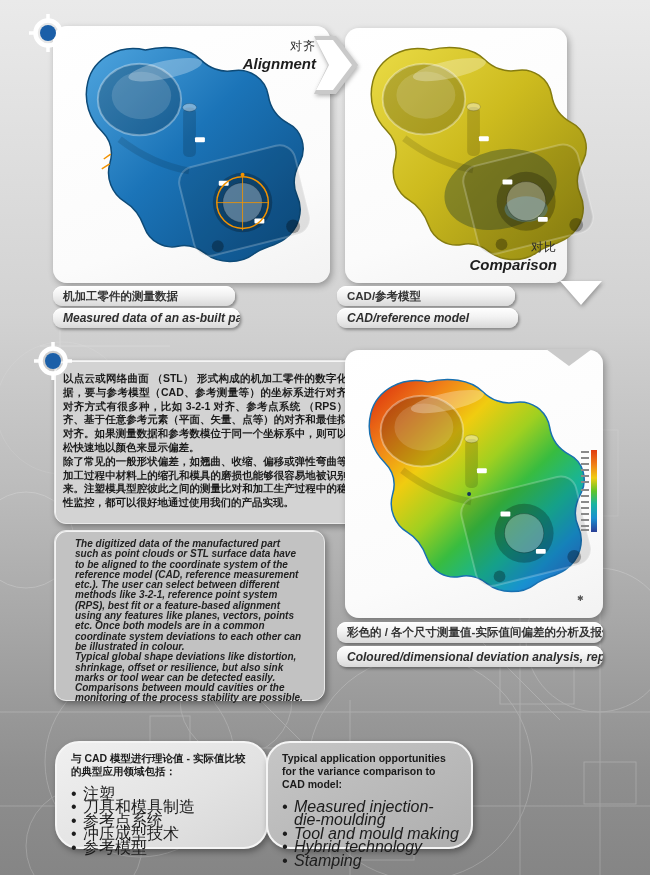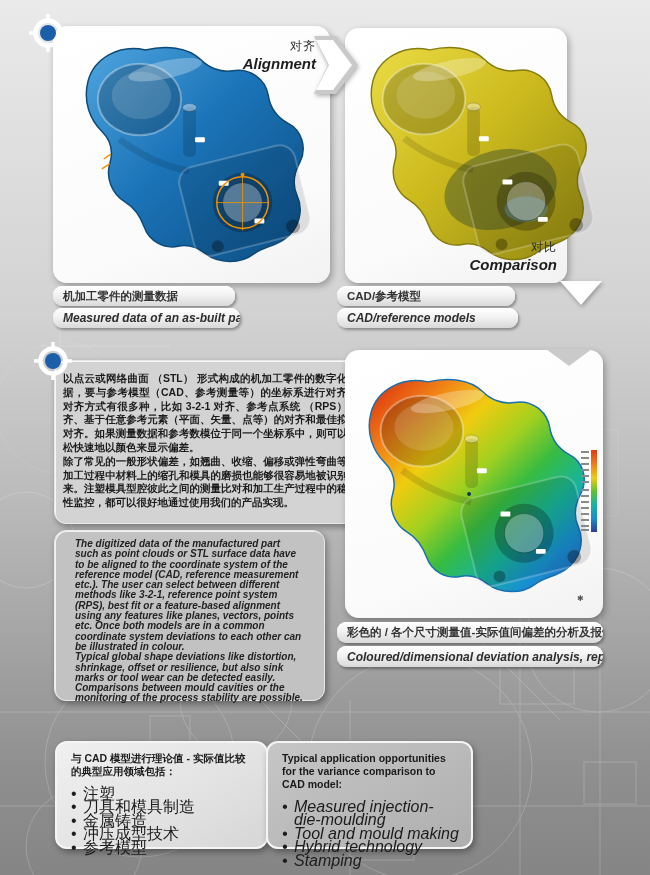--- a/index.html
+++ b/index.html
@@ -49,21 +49,21 @@
   .zh-body { font-size:10.5px; line-height:13.8px; font-weight:bold; color:#1c1c1c; text-align:justify; }
   .zh-body + .zh-body { margin-top:0; }
   .en-body { font-size:10px; line-height:10.3px; font-style:italic; font-weight:bold; color:#222; }
 
   
   .colorscale { position:absolute; z-index:3; }
   .dev-glyph { position:absolute; font-size:8px; color:#555; z-index:3; }
 
   
   .appbox {
-    position:absolute; border-radius:12px; border:2px solid #f5f5f5; z-index:2;
+    position:absolute; border-radius:24px; border:2px solid #f5f5f5; z-index:2;
     box-shadow:2px 3px 6px rgba(0,0,0,0.35); padding:9px 12px 6px 14px;
   }
   .appbox.zh { background:linear-gradient(150deg,#f0f0f0 0%,#e2e2e2 60%,#d6d6d6 100%); }
   .appbox.en { background:linear-gradient(150deg,#c6c6c6 0%,#b8b8b8 60%,#aeaeae 100%); }
   .appbox .heading { font-size:10.5px; line-height:13px; font-weight:bold; color:#1c1c1c; }
   .appbox.en .heading { color:#1a1a1a; }
   .appbox ul { list-style:none; margin-top:9px; }
   .appbox li { font-size:16px; line-height:13.4px; font-weight:normal; color:#1c1c1c; padding-left:12px; position:relative; }
   .appbox li::before { content:"•"; position:absolute; left:0; top:0; }
   .appbox.en li { font-style:italic; }
@@ -194,21 +194,21 @@
     </div>
   </div>
 
   <svg class="pointer" style="left:560px; top:281px; filter:drop-shadow(1px 2px 2px rgba(0,0,0,0.3));" width="42" height="26" viewBox="0 0 42 26">
     <polygon points="0,0 42,0 21,24" fill="#ffffff"></polygon>
   </svg>
 
   <div class="caption zh" style="left:53px; top:286px; width:182px;">机加工零件的测量数据</div>
   <div class="caption en" style="left:53px; top:308px; width:187px;">Measured data of an as-built part</div>
   <div class="caption zh" style="left:337px; top:286px; width:178px;">CAD/参考模型</div>
-  <div class="caption en" style="left:337px; top:308px; width:181px;">CAD/reference models</div>
+  <div class="caption en" style="left:337px; top:308px; width:181px;">CAD/reference model</div>
 
   <div class="target" style="left:32px; top:340px;">
     <svg width="42" height="42" viewBox="0 0 42 42">
         <use href="#targetIcon"></use>
       </svg>
   </div>
 
   <div class="textbox zh-box" style="left:54px; top:360px; width:321px; height:164px;padding-left:8px;">
     <div class="zh-body">以点云或网络曲面 （STL） 形式构成的机加工零件的数字化数据，要与参考模型（CAD、参考测量等）的坐标系进行对齐，对齐方式有很多种，比如 3-2-1 对齐、参考点系统 （RPS）对齐、基于任意参考元素（平面、矢量、点等）的对齐和最佳拟合对齐。如果测量数据和参考数模位于同一个坐标系中，则可以轻松快速地以颜色来显示偏差。</div>
     <div class="zh-body">除了常见的一般形状偏差，如翘曲、收缩、偏移或弹性弯曲等，加工过程中材料上的缩孔和模具的磨损也能够很容易地被识别出来。注塑模具型腔彼此之间的测量比对和加工生产过程中的稳定性监控，都可以很好地通过使用我们的产品实现。</div>
@@ -253,21 +253,21 @@
   </div>
 
   <div class="caption zh" style="left:337px; top:622px; width:266px; height:21px;">彩色的 / 各个尺寸测量值-实际值间偏差的分析及报告</div>
   <div class="caption en" style="left:337px; top:646px; width:266px; height:21px;">Coloured/dimensional deviation analysis, reporting</div>
 
   <div class="appbox zh" style="left:55px; top:741px; width:213px; height:108px;">
     <div class="heading">与 CAD 模型进行理论值 - 实际值比较的典型应用领域包括：</div>
     <ul>
       <li>注塑</li>
       <li>刀具和模具制造</li>
-      <li>金属铸造</li>
+      <li>参考点系统</li>
       <li>冲压成型技术</li>
       <li>参考模型</li>
     </ul>
   </div>
 
   <div class="appbox en" style="left:266px; top:741px; width:207px; height:108px;">
     <div class="heading">Typical application opportunities for the variance comparison to CAD model:</div>
     <ul>
       <li>Measured injection-die-moulding</li>
       <li>Tool and mould making</li>

